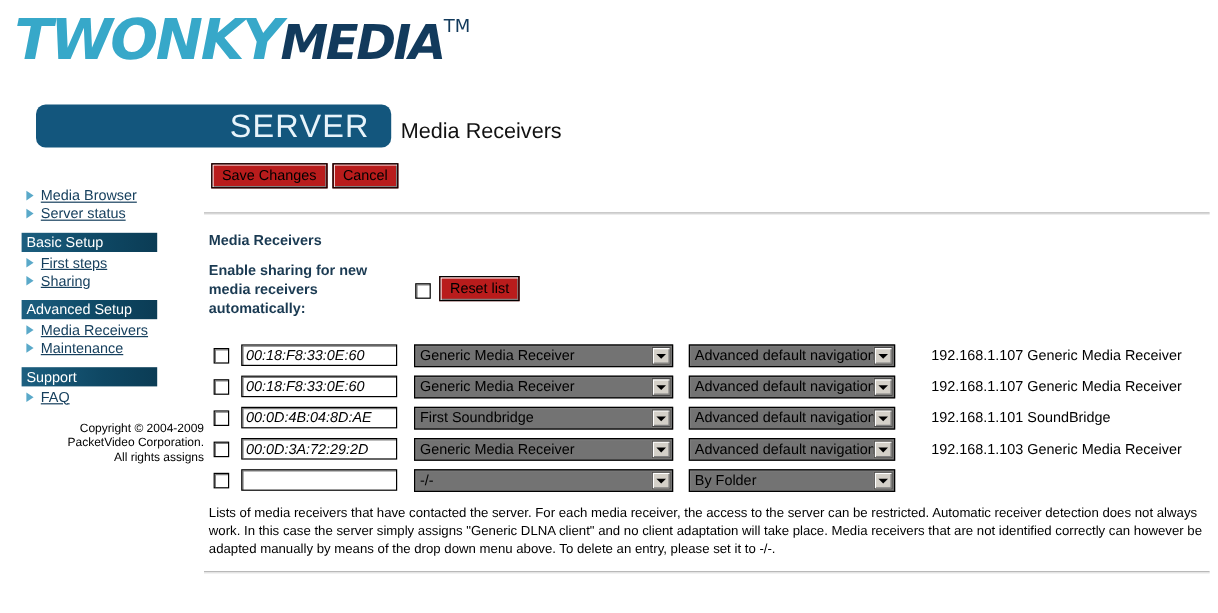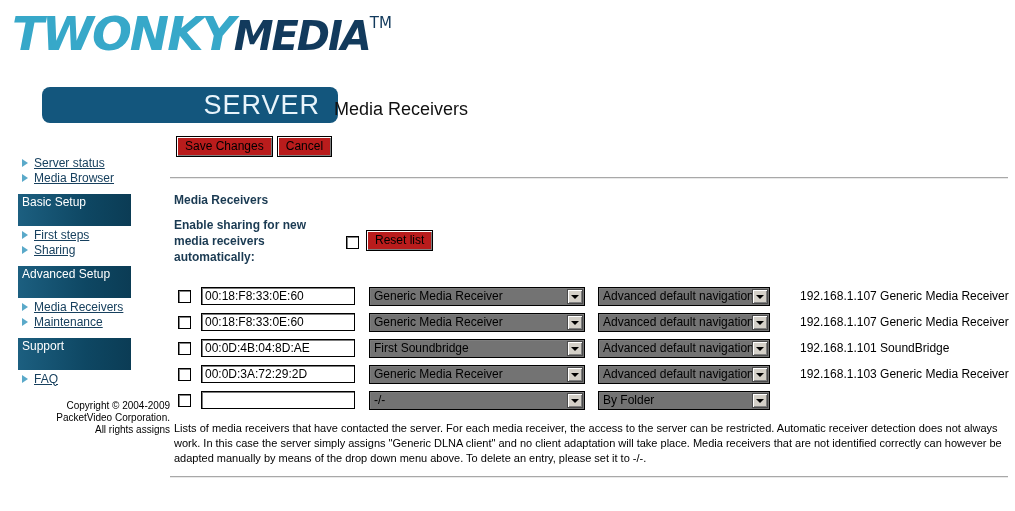--- a/index.html
+++ b/index.html
@@ -19,21 +19,21 @@
     font-family: "DejaVu Sans", sans-serif;
     font-weight: bold;
     font-style: italic;
     letter-spacing: -2px;
     white-space: nowrap;
   }
   .logo-twonky { font-size: 47px; color: #37a8c9; }
   .logo-media  { font-size: 40px; color: #123a5c; }
   .logo-tm { font-size: 15px; color: #123a5c; vertical-align: 22px; letter-spacing: 0; font-style: normal; font-weight: normal; }
   .server-bar {
-    position: absolute; left: 32px; top: 85px;
+    position: absolute; left: 20px; top: 85px;
     width: 296px; height: 36px;
     background: #13567d;
     border-radius: 8px;
   }
   .server-bar span {
     position: absolute; right: 18px; top: 3px;
     font-family: "Liberation Sans", sans-serif;
     font-size: 27px; color: #e8f4fb; letter-spacing: 1px;
   }
 
@@ -42,21 +42,21 @@
     position: absolute; left: 334px; top: 99px;
     font-size: 18px; color: #111;
     font-family: "Liberation Sans", sans-serif;
   }
 
   
   .sidebar { position: absolute; left: 0; top: 155px; width: 170px; }
   .nav-group { margin: 0 0 9px 0; }
   .nav-head {
     margin: 0 0 1px 18px;
-    width: 113px; height: 32px;
+    width: 113px; height: 16px;
     background: linear-gradient(to right, #1c5f80 0%, #0e4763 60%, #0b3c55 100%);
     color: #ffffff;
     font-size: 12px;
     line-height: 16px;
     padding-left: 4px;
     font-family: "Liberation Sans", sans-serif;
   }
   .nav-item {
     display: flex; align-items: center;
     margin-left: 22px; height: 15px;
@@ -129,28 +129,29 @@
     cursor: pointer;
   }
   .enable-cb { position: absolute; left: 176px; top: 19px; }
   .reset-btn { position: absolute; left: 196px; top: 13px; }
 
   
   .rows { margin-top: 8px; }
   .row { display: flex; align-items: center; height: 26px; }
   .row-cb { margin-left: 8px; margin-right: 10px; }
   .txt {
-    width: 154px; height: 18px;
+    width: 130px; height: 18px;
     font-family: "Liberation Sans", sans-serif;
     font-size: 12px; color: #000;
     background: #fff;
     border: 1px solid #000;
     box-shadow: inset 1px 1px 0 #7d7d7d;
     padding: 0 3px;
     line-height: 16px;
+    font-style: italic;
   }
   .sel {
     position: relative;
     height: 19px;
     background: #737373;
     border: 1px solid #000;
     box-shadow: inset 1px 1px 0 #7d7d7d;
     font-family: "Liberation Sans", sans-serif;
     font-size: 12px;
     color: #000;
@@ -209,25 +210,25 @@
     </div>
   </div>
 
   <div class="page-title">Media Receivers</div>
 
   <div class="sidebar">
 
     <div class="nav-group">
       <div class="nav-item">
         <span class="nav-arrow"></span>
+        <span class="nav-link">Media Browser</span>
+      </div>
+      <div class="nav-item">
+        <span class="nav-arrow"></span>
         <span class="nav-link">Server status</span>
-      </div>
-      <div class="nav-item">
-        <span class="nav-arrow"></span>
-        <span class="nav-link">Media Browser</span>
       </div>
     </div>
 
     <div class="nav-group">
       <div class="nav-head">Basic Setup</div>
       <div class="nav-item">
         <span class="nav-arrow"></span>
         <span class="nav-link">First steps</span>
       </div>
       <div class="nav-item">

